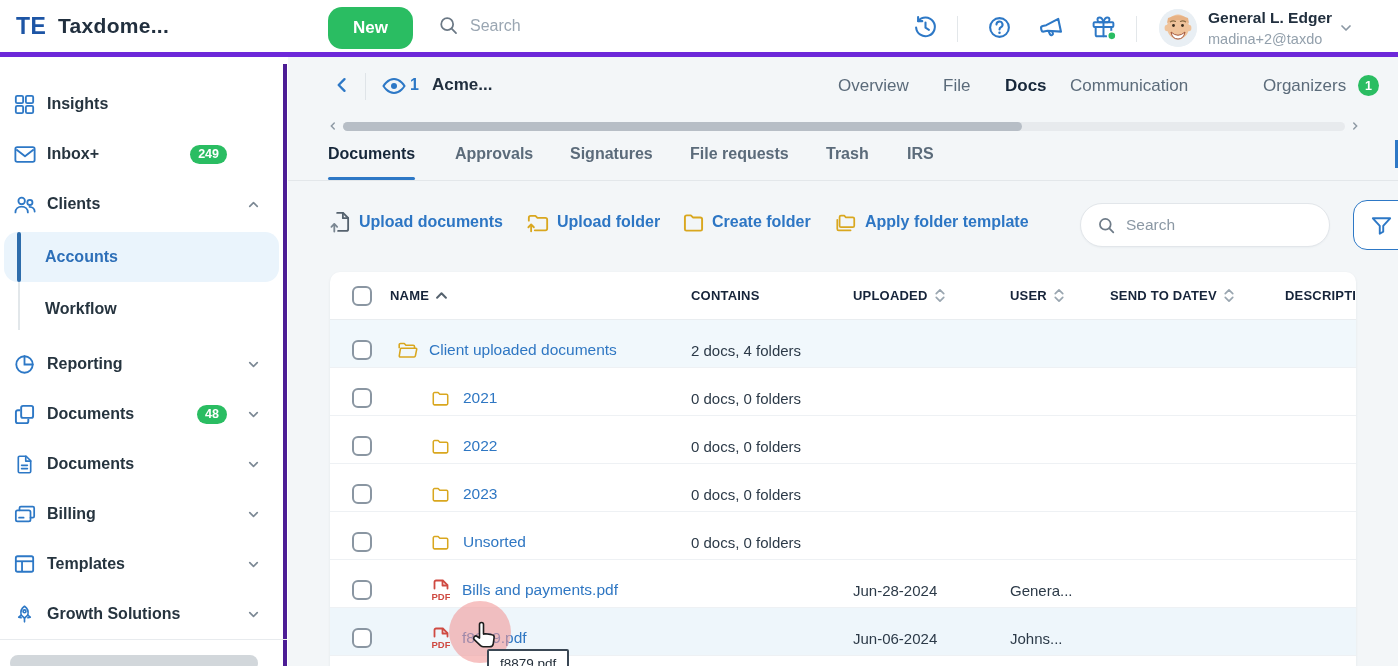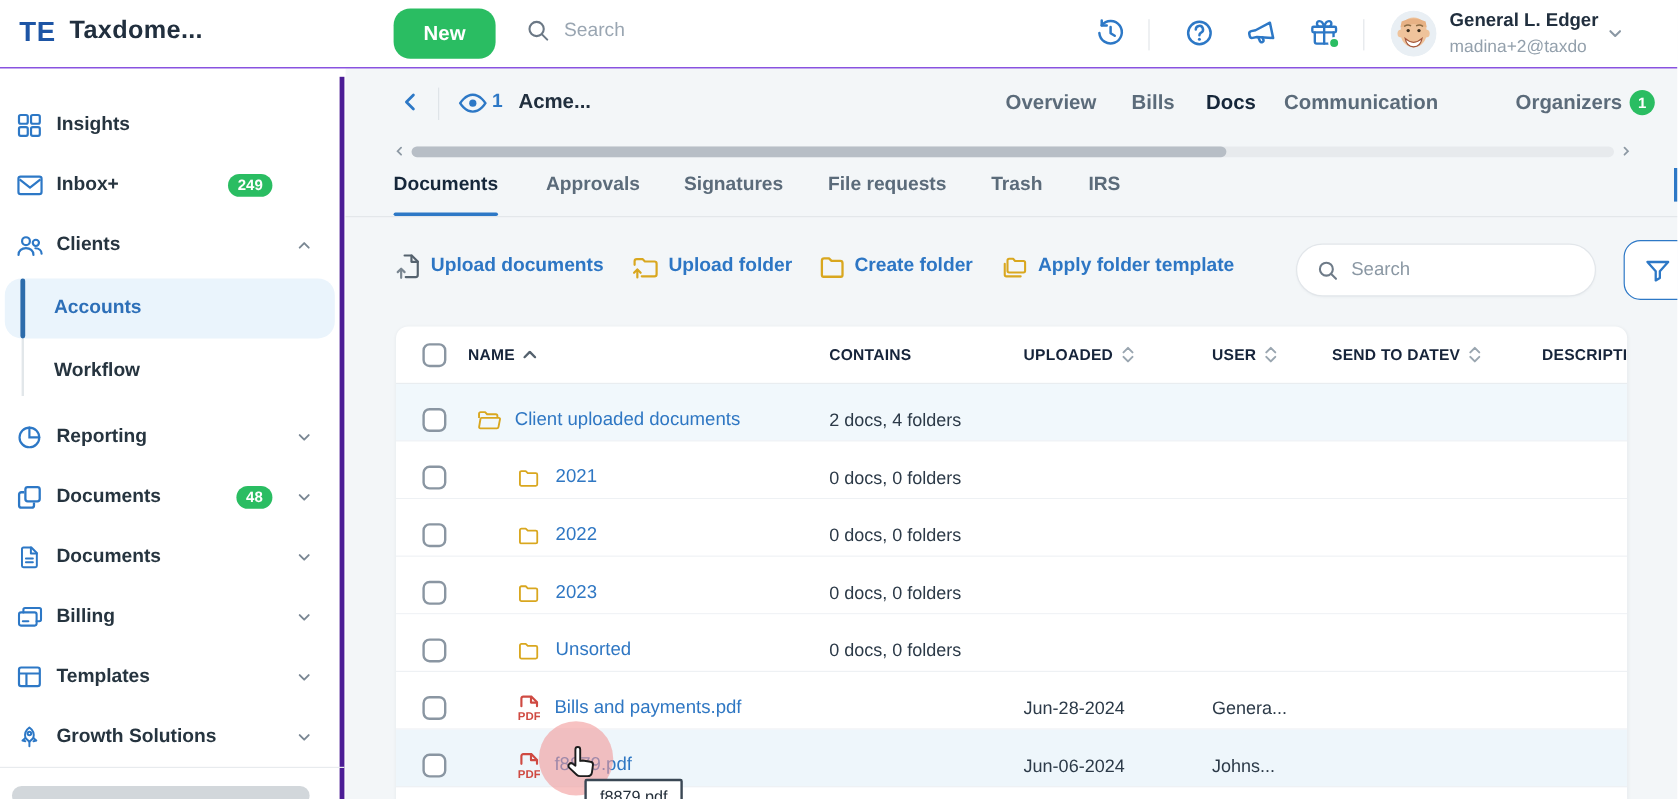--- a/index.html
+++ b/index.html
@@ -5,21 +5,21 @@
   *{margin:0;padding:0;box-sizing:border-box}
   html,body{width:1398px;height:666px;overflow:hidden;background:#fff;
     font-family:"Liberation Sans",sans-serif;}
   .frame{position:relative;width:1398px;height:666px;background:#fff;overflow:hidden}
   .abs{position:absolute}
   svg{display:block}
   input{outline:none;border:none;background:transparent;font-family:"Liberation Sans",sans-serif}
 
   
   .topbar{position:absolute;left:0;top:0;width:1398px;height:57px;background:#fff;
-    border-bottom:1px solid #6d28d9;z-index:30}
+    border-bottom:5px solid #6d28d9;z-index:30}
   .logo{left:16px;top:13px;font-size:23px;font-weight:700;color:#1d55a5;letter-spacing:.5px}
   .app-title{left:58px;top:14px;font-size:21px;font-weight:700;color:#212f3e;letter-spacing:.3px}
   .new-btn{left:328px;top:7px;width:85px;height:42px;border-radius:14px;background:#2abd62;
     color:#fff;font-size:17px;font-weight:700;display:flex;align-items:center;justify-content:center;
     border:none;cursor:pointer}
   .gsearch{left:438px;top:15px;display:flex;align-items:center;gap:11px}
   .gsearch input{font-size:16px;color:#233140;width:300px}
   .gsearch input::placeholder{color:#9aa6b2}
   .tb-div{width:1px;height:26px;background:#e3e7ea;top:16px}
   .tb-ic{top:15px;cursor:pointer}
@@ -50,21 +50,21 @@
 
   
   .main{position:absolute;left:288px;top:57px;width:1110px;height:609px;background:#f3f6f8}
 
   
   .e-nav-back{left:44px;top:18px;cursor:pointer}
   .e-nav-div{left:77px;top:16px;width:1px;height:27px;background:#dfe4e8}
   .e-eye{left:94px;top:20px;cursor:pointer}
   .e-watch{left:122px;top:19px;font-size:16px;font-weight:700;color:#2d78c6}
   .e-name{left:144px;top:18px;font-size:17px;font-weight:700;color:#212f3e;cursor:pointer}
-  .e-tab{top:19px;font-size:17px;font-weight:700;color:#5b6b7a;cursor:pointer;white-space:nowrap}
+  .e-tab{top:19px;font-size:17px;font-weight:400;color:#5b6b7a;cursor:pointer;white-space:nowrap}
   .e-tab.active{color:#16273a;font-weight:700}
   .t-badge{position:absolute;top:18px;width:21px;height:21px;border-radius:50%;background:#2abd62;
     color:#fff;font-size:12.5px;font-weight:700;display:flex;align-items:center;justify-content:center}
 
   
   .hs-track{left:55px;top:65px;width:1002px;height:9px;background:#e7eaed;border-radius:5px}
   .hs-thumb{left:55px;top:65px;width:679px;height:9px;background:#b7bec6;border-radius:5px;cursor:grab}
   .hs-arrow{top:64px;color:#8d99a4;cursor:pointer}
   .right-strip{position:absolute;right:0;top:140px;width:3px;height:28px;background:#2d78c6;z-index:35}
 
@@ -366,21 +366,21 @@
     <span class="abs e-eye">
       <svg width="24" height="18" viewBox="0 0 24 18" fill="none" stroke="#2d78c6" stroke-width="2">
           <path d="M1.5 9S5.5 2 12 2s10.5 7 10.5 7-4 7-10.5 7S1.5 9 1.5 9z"></path>
           <circle cx="12" cy="9" r="3" fill="#2d78c6" stroke="none"></circle>
         </svg>
     </span>
     <span class="abs e-watch">1</span>
     <span class="abs e-name">Acme...</span>
 
     <span class="abs e-tab" style="left:550px">Overview</span>
-    <span class="abs e-tab" style="left:655px">Bills</span>
+    <span class="abs e-tab" style="left:655px">File</span>
     <span class="abs e-tab active" style="left:717px">Docs</span>
     <span class="abs e-tab" style="left:494px;left:782px">Communication</span>
     <span class="abs e-tab" style="left:975px">Organizers</span>
     <span class="t-badge" style="left:1070px">1</span>
 
     <span class="abs hs-arrow" style="left:40px">
       <svg width="10" height="10" viewBox="0 0 24 24" fill="none" stroke="#8d99a4" stroke-width="3.5" stroke-linecap="round">
           <polyline points="15,5 8,12 15,19"></polyline>
         </svg>
     </span>

